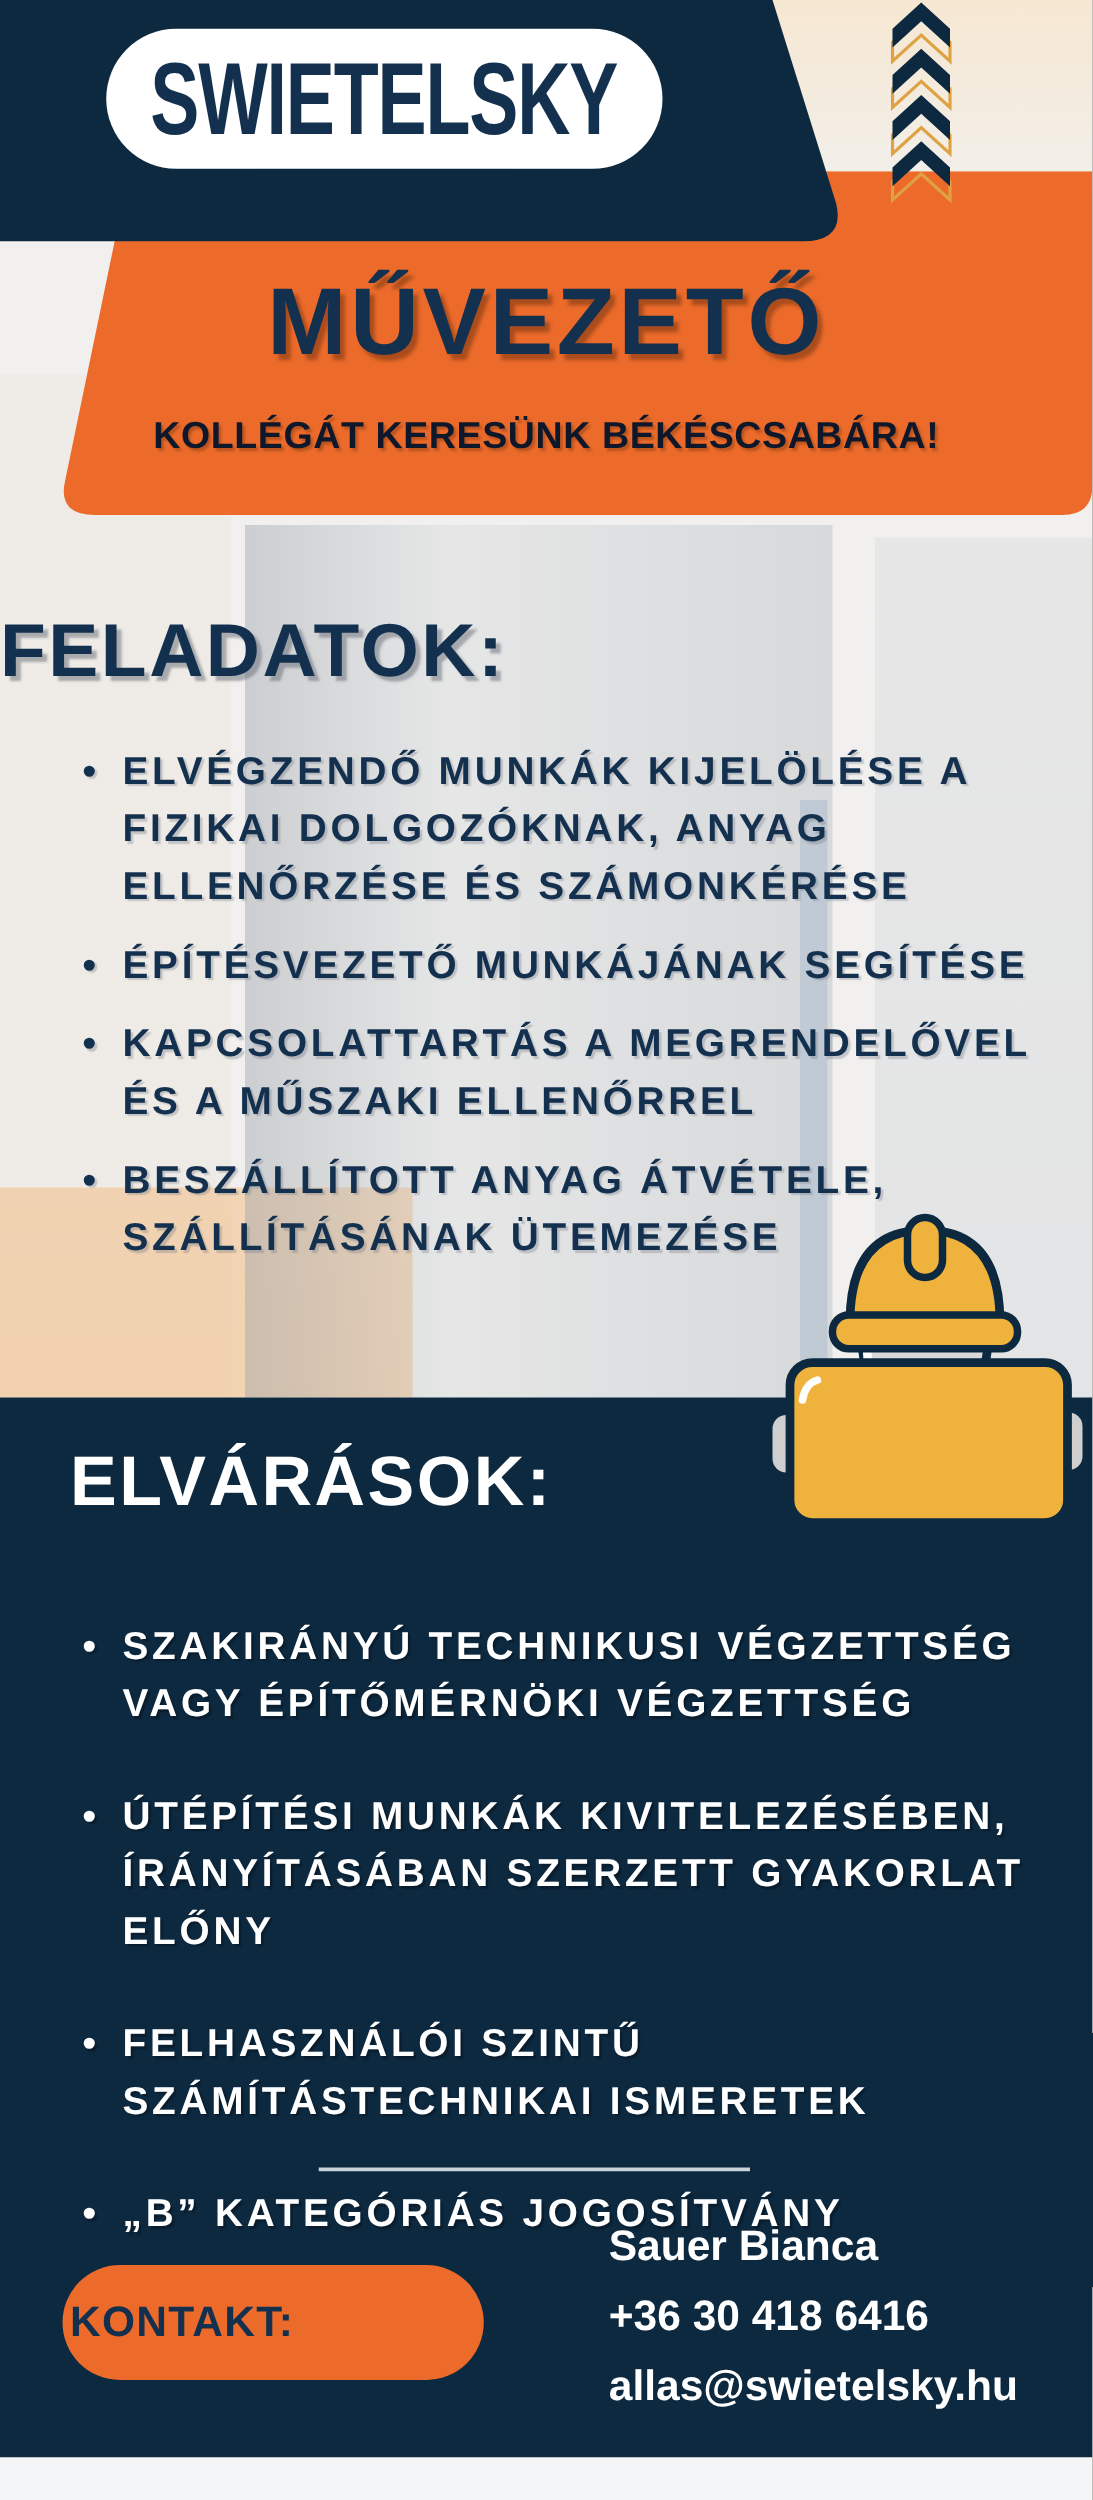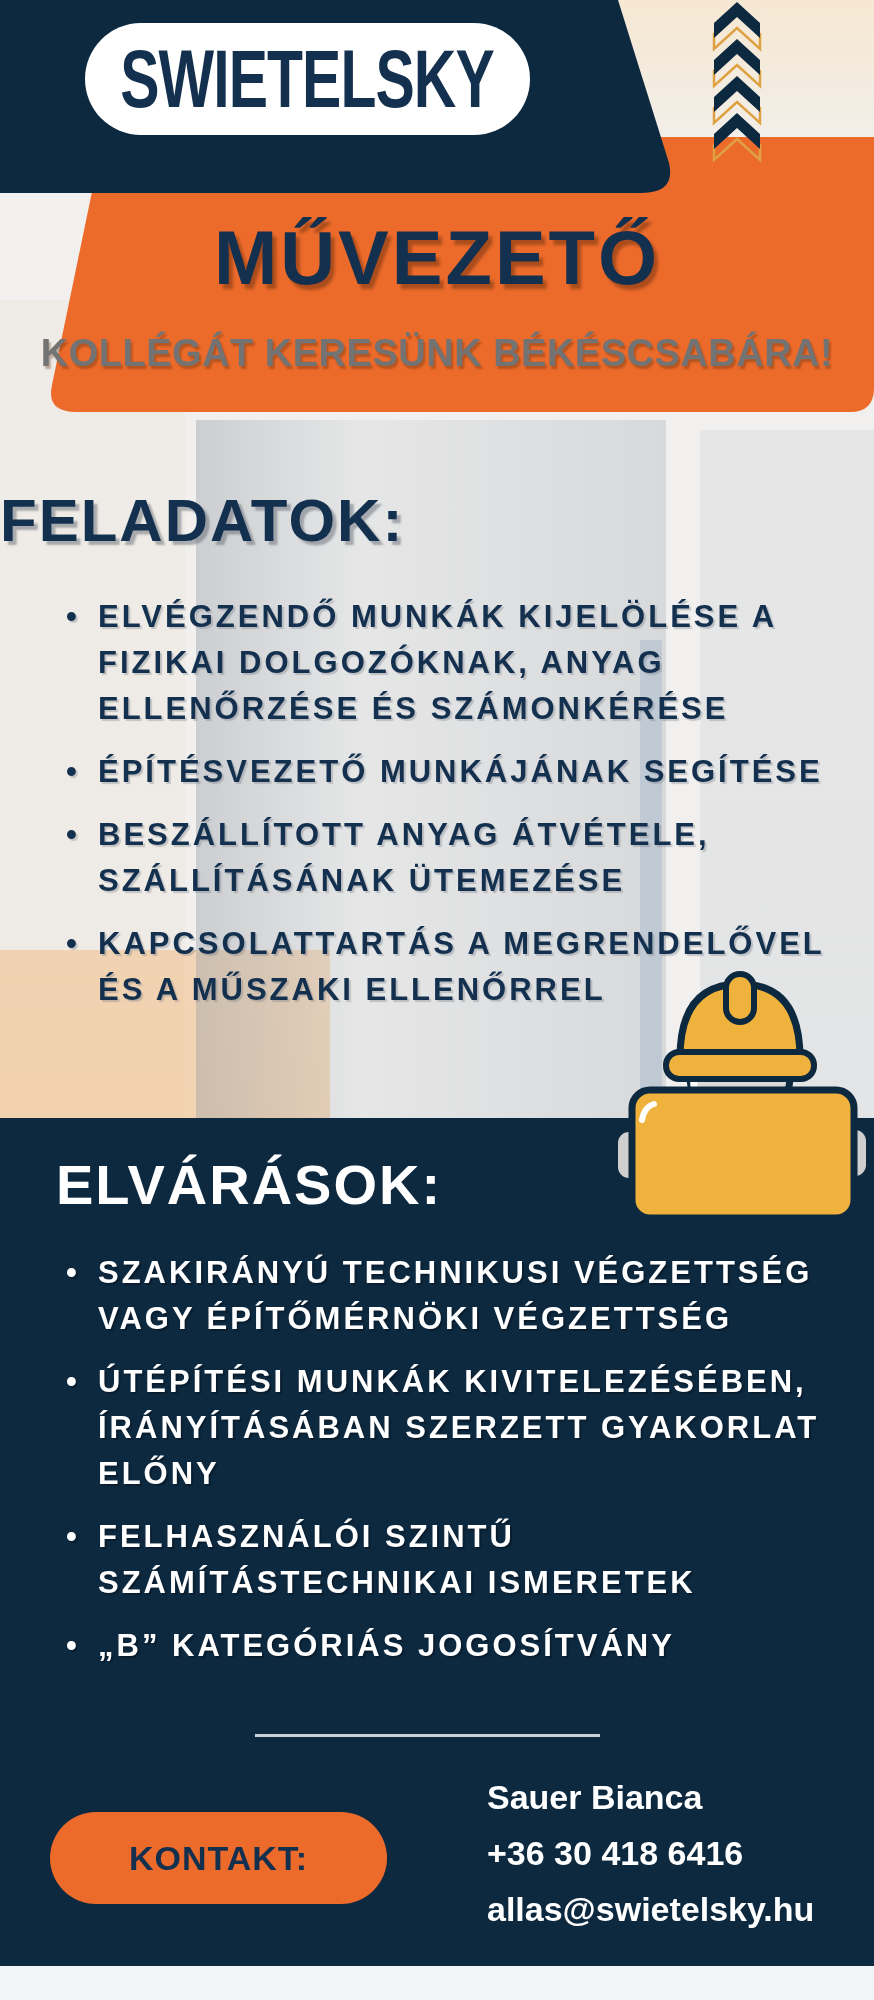--- a/index.html
+++ b/index.html
@@ -39,47 +39,47 @@
     color:var(--navy_text);font-weight:700;font-size:64px;letter-spacing:-1px;
     transform:scaleY(1.28) scaleX(0.92);transform-origin:center;white-space:nowrap;
   }
   .job-title{
     position:absolute;left:40px;top:216px;width:794px;z-index:5;text-align:center;
     color:var(--navy_text);font-size:76px;font-weight:800;letter-spacing:3px;line-height:1.1;
     text-shadow:4px 5px 3px rgba(90,40,10,.45);white-space:nowrap;
   }
   .hero-subtitle{
     position:absolute;left:20px;top:332px;width:834px;z-index:5;text-align:center;
-    color:#737373;font-size:38px;font-weight:800;letter-spacing:.5px;
+    color:#0f172a;font-size:30px;font-weight:800;letter-spacing:.5px;
     text-shadow:2px 3px 2px rgba(90,40,10,.35);white-space:nowrap;
   }
   .section-heading{
     position:absolute;z-index:5;font-weight:800;letter-spacing:2px;white-space:nowrap;
   }
   .tasks-heading{
     left:0;top:486px;width:874px;font-size:60px;color:var(--navy_text);
     text-shadow:4px 4px 2px rgba(100,105,115,.5);
   }
   .req-heading{left:56px;top:1152px;font-size:56px;color:#fff;}
   ul.bullet-list{
     position:absolute;z-index:5;margin:0;padding:0;list-style:none;width:790px;left:64px;
     font-size:31px;font-weight:700;letter-spacing:3px;line-height:46px;
   }
   ul.task-list{top:594px;color:var(--navy_text);}
   ul.task-list li{text-shadow:2px 2px 1px rgba(115,120,132,.35);}
   ul.req-list{top:1250px;color:#fff;}
-  ul.req-list li{text-shadow:2px 2px 1px rgba(0,0,0,.28);}
+  ul.req-list li{text-shadow:2px 2px 1px rgba(0,0,0,.28);margin-top:44px;}
   ul.bullet-list li{position:relative;padding-left:34px;margin-bottom:17px;}
   ul.bullet-list li::before{content:"\2022";position:absolute;left:2px;top:0;}
   ul.bullet-list span{display:block;white-space:pre-line;}
   .worker-icon{position:absolute;left:616px;top:956px;z-index:3;}
   .divider{position:absolute;left:255px;top:1734px;width:345px;height:3px;background:var(--divider);z-index:5;}
   .kontakt-button{
     position:absolute;left:50px;top:1812px;width:337px;height:92px;border-radius:46px;border:none;
-    background:var(--orange);display:flex;align-items:center;justify-content:center;z-index:5;cursor:pointer;
+    background:var(--orange);display:flex;align-items:center;justify-content:flex-start;z-index:5;cursor:pointer;
   }
   .kontakt-button span{color:var(--navy_text);font-size:34px;font-weight:800;letter-spacing:1px;
     font-family:"Liberation Sans","DejaVu Sans",sans-serif;}
   .contact-block{position:absolute;left:487px;top:1778px;z-index:5;color:#fff;font-weight:800;font-size:34px;}
   .contact-block div{line-height:38px;margin-bottom:18px;white-space:nowrap;}
 </style>
 </head>
 <body>
 
 <div class="poster">
@@ -121,26 +121,26 @@
   <ul class="bullet-list task-list">
     <li>
         <span>ELVÉGZENDŐ MUNKÁK KIJELÖLÉSE A
 FIZIKAI DOLGOZÓKNAK, ANYAG
 ELLENŐRZÉSE ÉS SZÁMONKÉRÉSE</span>
       </li>
     <li>
         <span>ÉPÍTÉSVEZETŐ MUNKÁJÁNAK SEGÍTÉSE</span>
       </li>
     <li>
+        <span>KAPCSOLATTARTÁS A MEGRENDELŐVEL
+ÉS A MŰSZAKI ELLENŐRREL</span>
+      </li>
+    <li>
         <span>BESZÁLLÍTOTT ANYAG ÁTVÉTELE,
 SZÁLLÍTÁSÁNAK ÜTEMEZÉSE</span>
-      </li>
-    <li>
-        <span>KAPCSOLATTARTÁS A MEGRENDELŐVEL
-ÉS A MŰSZAKI ELLENŐRREL</span>
       </li>
   </ul>
 
   <svg class="worker-icon" width="252" height="266" viewBox="0 0 252 266">
     <circle cx="124" cy="120" r="50" fill="var(--face_gray)" stroke="var(--navy)" stroke-width="7"></circle>
     <path d="M84,148 A44,44 0 0 1 80,112" fill="none" stroke="#ffffff" stroke-width="7" stroke-linecap="round"></path>
     <path d="M64,102 Q64,28 124,28 Q184,28 184,102 Z" fill="var(--yellow)" stroke="var(--navy)" stroke-width="7"></path>
     <rect x="110" y="18" width="28" height="48" rx="14" fill="var(--yellow)" stroke="var(--navy)" stroke-width="6"></rect>
     <rect x="50" y="96" width="148" height="27" rx="13" fill="var(--yellow)" stroke="var(--navy)" stroke-width="6"></rect>
     <rect x="2" y="176" width="22" height="46" rx="11" fill="#CFCFCF"></rect>

